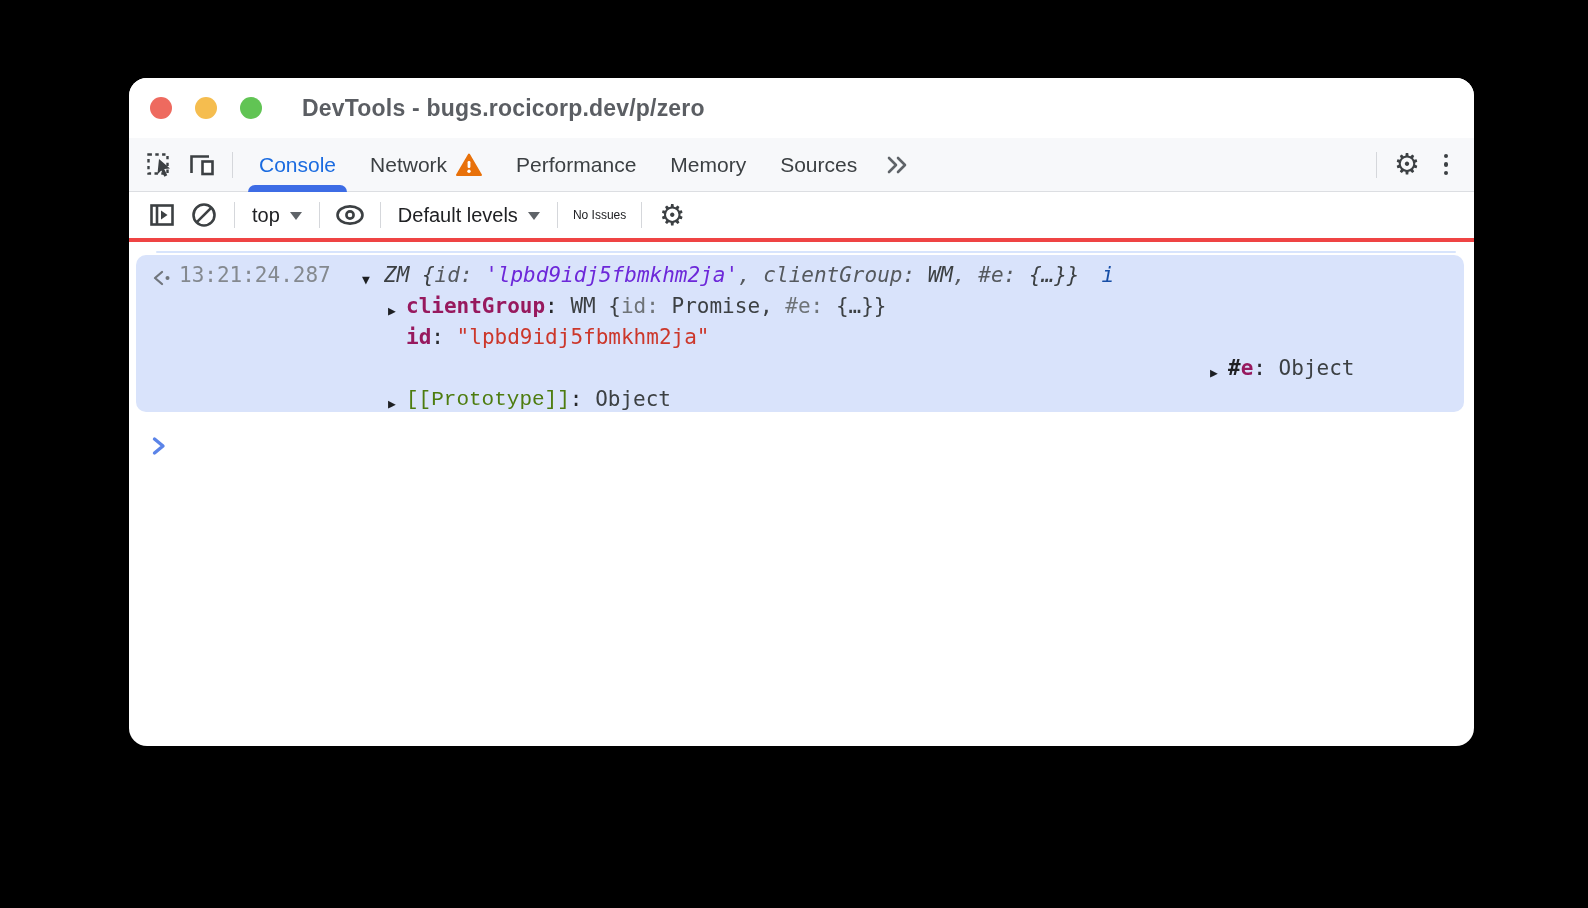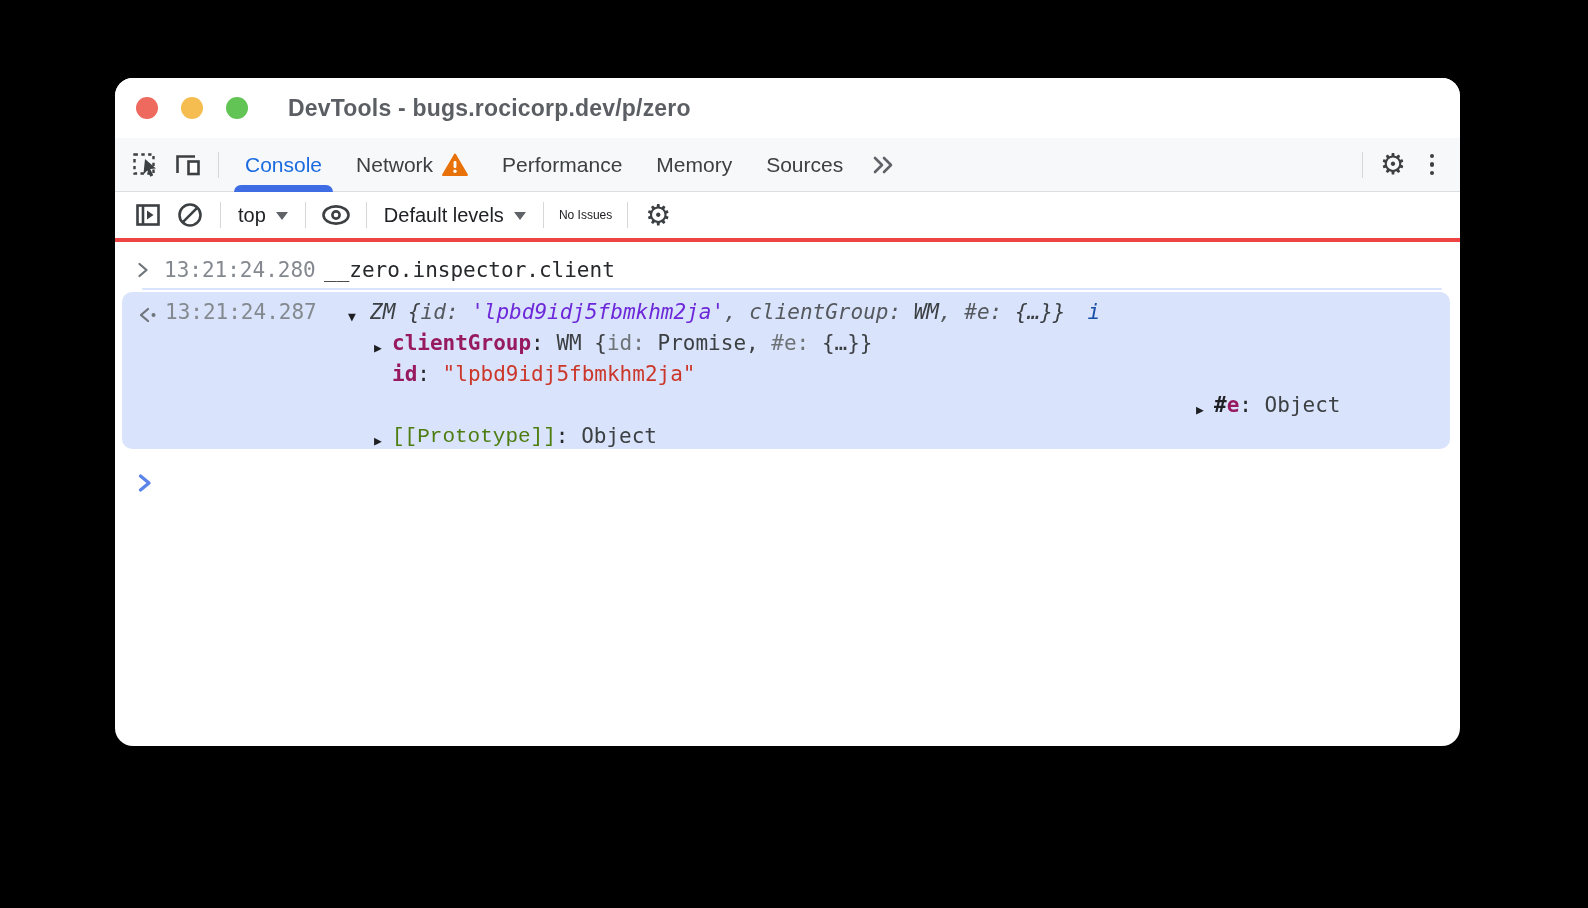--- a/index.html
+++ b/index.html
@@ -1,19 +1,19 @@
 <!DOCTYPE html>
 <html><head>
 <meta charset="utf-8">
 <style>
   * { margin:0; padding:0; box-sizing:border-box; }
   html,body { width:1588px; height:908px; background:#000; font-family:"Liberation Sans", sans-serif; }
 
   .window {
-    position:absolute; left:115px; top:78px; width:1345px; height:668px;
+    position:absolute; left:129px; top:78px; width:1345px; height:668px;
     background:#fff; border-radius:18px; overflow:hidden;
     box-shadow:0 18px 50px rgba(0,0,0,.55);
   }
 
   
   .titlebar { height:60px; display:flex; align-items:center; background:#fff; }
   .lights { display:flex; gap:23px; padding-left:21px; }
   .light { width:22px; height:22px; border-radius:50%; }
   .light.red { background:#ee6a5f; }
   .light.yellow { background:#f5bd4f; }
@@ -208,29 +208,20 @@
     <div class="vdiv"></div>
     <div class="plain-label">No Issues</div>
     <div class="vdiv"></div>
     <div class="icon-btn">
       <span class="gear-glyph">⚙</span>
     </div>
   </div>
 
   <div class="console">
 
-    <div class="crow">
-      <span class="gut">
-        <svg width="14" height="18" viewBox="0 0 14 18">
-          <path d="M3.5 3 L10.5 9 L3.5 15" fill="none" stroke="#70757c" stroke-width="2.3" stroke-linecap="round" stroke-linejoin="round"></path>
-        </svg>
-      </span>
-      <span class="ts">13:21:24.280</span>
-      <span class="code">__zero.inspector.client</span>
-    </div>
 
     <div class="sep"></div>
 
     <div class="result-block">
 
       <div class="rrow">
         <span class="gut">
           <svg width="22" height="18" viewBox="0 0 22 18">
             <path d="M11 3 L4 9 L11 15" fill="none" stroke="#70757c" stroke-width="2.3" stroke-linecap="round" stroke-linejoin="round"></path>
             <circle cx="16.5" cy="9" r="2" fill="#70757c"></circle>

